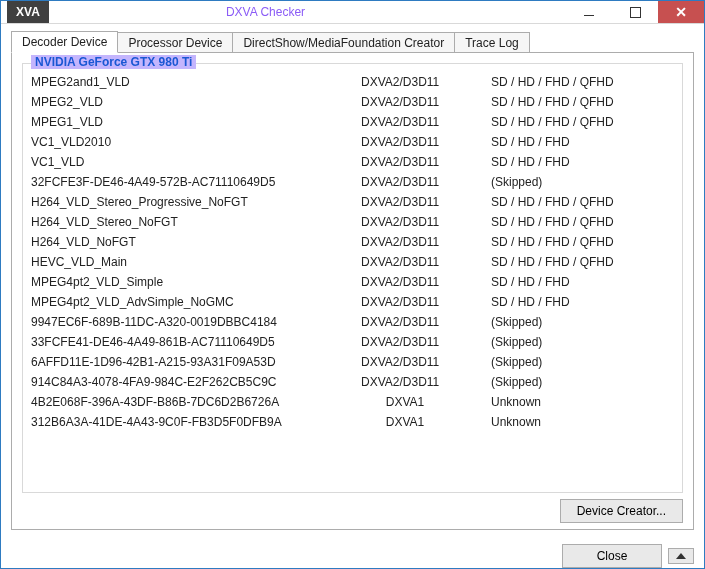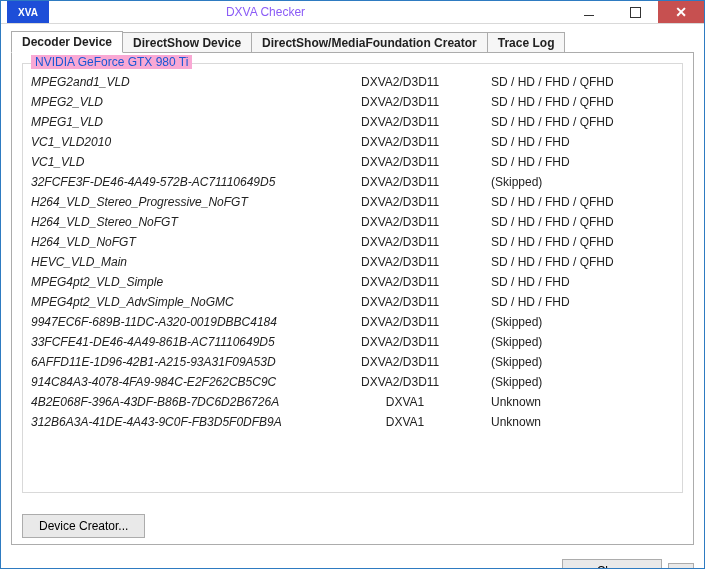--- a/index.html
+++ b/index.html
@@ -16,23 +16,23 @@
   .titlebar {
     height: 30px;
     background: #fff;
     display: flex;
     align-items: center;
     border-bottom: 1px solid #d9d9d9;
   }
   .app-icon {
     width: 42px; height: 22px;
     margin: 0 6px;
-    background: #1d4ed8;
+    background: #404040;
     color: #fff;
-    font-size: 10px;
+    font-size: 12px;
     font-weight: bold;
     display: flex;
     align-items: center;
     justify-content: center;
   }
   .title-text {
     flex: 1;
     text-align: center;
     font-size: 12px;
     color: #8b5cf6;
@@ -52,21 +52,20 @@
     background: #c75050;
     color: #fff;
     font-size: 14px;
     font-weight: bold;
   }
   .win-btn.min::after { content: ""; width:10px; border-top:1px solid #333; position:relative; top:3px;}
   .win-btn.max::after { content: ""; width:9px; height:9px; border:1px solid #333;}
   .tabstrip {
     display: flex;
     padding: 6px 10px 0 10px;
-    font-weight: bold;
   }
   .tab {
     border: 1px solid #acacac;
     border-bottom: none;
     background: #fff;
     padding: 3px 10px;
     font-size: 12px;
     margin-right: -1px;
     position: relative;
     color: #222;
@@ -88,42 +87,43 @@
   }
   .groupbox {
     border: 1px solid #d9d9d9;
     padding: 8px 6px 8px 6px;
     position: relative;
     height: 430px;
   }
   .groupbox-title {
     position: absolute;
     top: -9px; left: 8px;
-    background: #f9a8d4;
+    background: #c4b5fd;
     padding: 0 4px;
     color: #1a57d4;
     font-size: 12px;
+    font-weight: bold;
   }
   .decoder-table {
     width: 100%;
     border-collapse: collapse;
   }
   .decoder-table td {
     font-size: 12px;
     color: #222;
     padding: 3px 2px;
     white-space: nowrap;
   }
-  .col-name { width: 330px; font-style: italic; }
+  .col-name { width: 330px; }
   .col-api { width: 130px; text-align: left; margin-left: 32px;}
   .col-res { text-align: left; }
   .device-creator-row {
     display: flex;
-    justify-content: flex-start;
-    margin-top: 21px;
+    justify-content: flex-end;
+    margin-top: 6px;
   }
   .btn {
     border: 1px solid #acacac;
     background: #e9e9e9;
     padding: 4px 16px;
     font-size: 12px;
     min-width: 100px;
     text-align: center;
   }
   .footer {
@@ -155,21 +155,21 @@
   <div class="title-text">DXVA Checker</div>
   <div class="win-btns">
     <div class="win-btn min"></div>
     <div class="win-btn max"></div>
     <div class="win-btn close">✕</div>
   </div>
 </div>
 
 <div class="tabstrip" id="tabstrip">
     <div class="tab active">Decoder Device</div>
-    <div class="tab">DirectShow Device</div>
+    <div class="tab">Processor Device</div>
     <div class="tab">DirectShow/MediaFoundation Creator</div>
     <div class="tab">Trace Log</div>
   </div>
 
 <div class="content-outer">
   <div class="groupbox">
     <div class="groupbox-title">NVIDIA GeForce GTX 980 Ti</div>
     <table class="decoder-table">
       <tbody id="decoder-rows">
           <tr>

